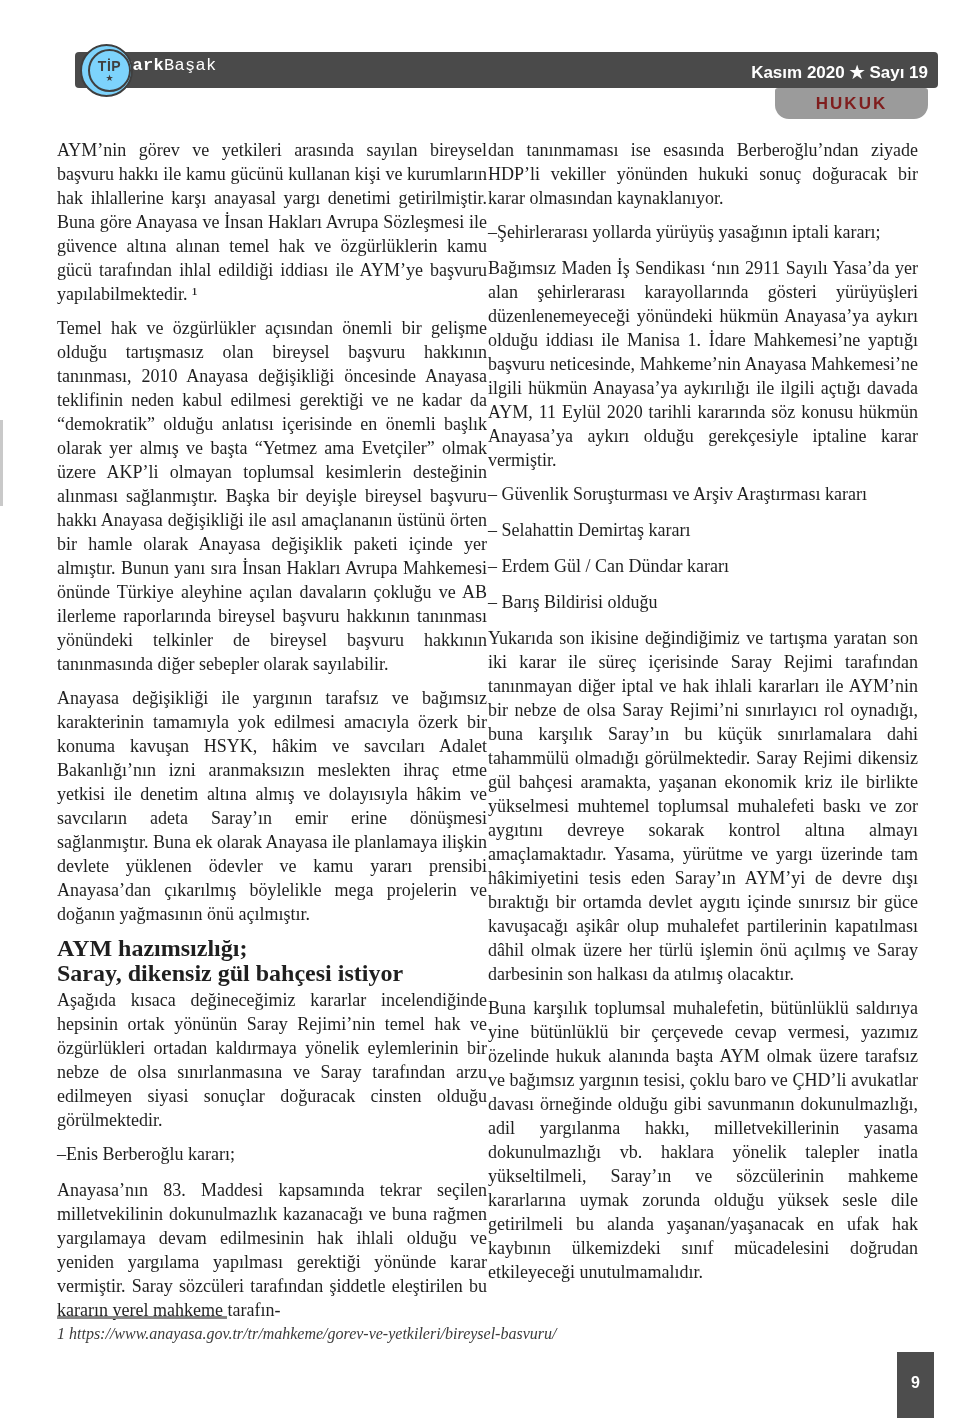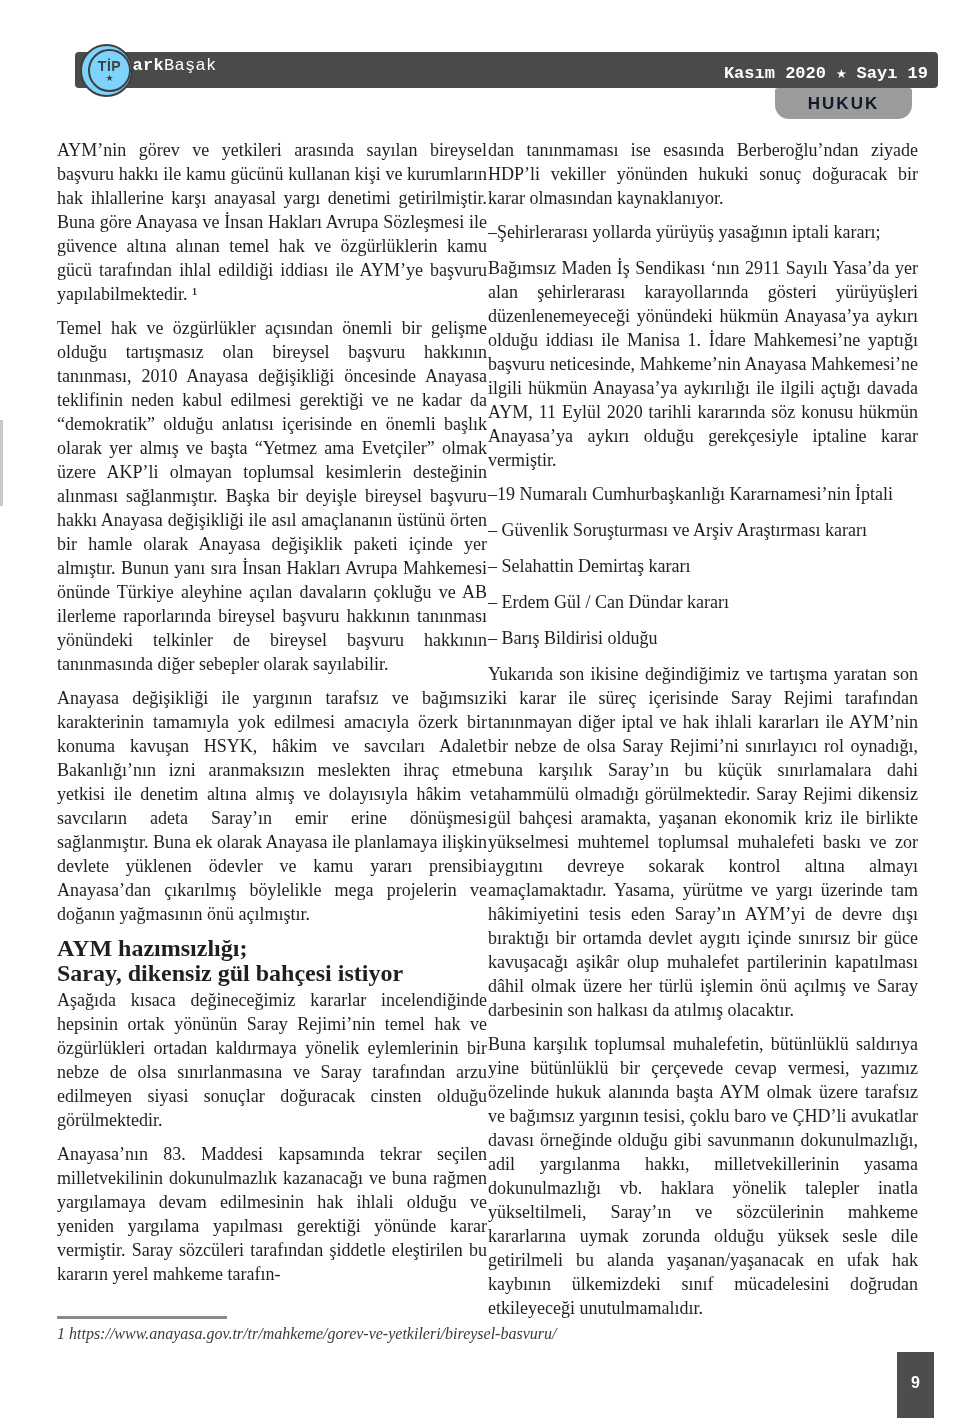--- a/index.html
+++ b/index.html
@@ -38,31 +38,31 @@
   .masthead{
     position:absolute;left:122px;top:57px;
     font-family:Liberation Mono, monospace;
     font-size:17px;color:#ffffff;line-height:1;
     letter-spacing:0.3px;
   }
   .masthead .bold{font-weight:800;}
   .masthead .reg{font-weight:400;}
   .issue-info{
     position:absolute;right:47px;top:62px;
-    font-family:Liberation Mono, monospace;
+    font-family:Liberation Sans, sans-serif;
     font-weight:bold;font-size:17px;color:#ffffff;
   }
   .section-tag{
     position:absolute;left:775px;top:88px;
-    width:137px;height:31px;
+    width:153px;height:31px;
     background:#9b9b9b;
     border-radius:3px 3px 14px 14px;
     display:flex;align-items:center;justify-content:center;
     font-family:"Liberation Sans", sans-serif;
-    font-weight:bold;font-size:17px;color:#0f172a;
+    font-weight:bold;font-size:17px;color:#7f1d1d;
     letter-spacing:2px;
   }
   
   .column{
     position:absolute;top:138px;width:430px;
     font-size:18px;line-height:24px;
     text-align:justify;
   }
   .col-left{left:57px;}
   .col-right{left:488px;}
@@ -116,28 +116,28 @@
 
   <div class="column col-left">
     <p>AYM’nin görev ve yetkileri arasında sayılan bireysel başvuru hakkı ile kamu gücünü kullanan kişi ve kurumların hak ihlallerine karşı anayasal yargı denetimi getirilmiştir. Buna göre Anayasa ve İnsan Hakları Avrupa Sözleşmesi ile güvence altına alınan temel hak ve özgürlüklerin kamu gücü tarafından ihlal edildiği iddiası ile AYM’ye başvuru yapılabilmektedir. ¹</p>
     <p>Temel hak ve özgürlükler açısından önemli bir gelişme olduğu tartışmasız olan bireysel başvuru hakkının tanınması, 2010 Anayasa değişikliği öncesinde Anayasa teklifinin neden kabul edilmesi gerektiği ve ne kadar da “demokratik” olduğu anlatısı içerisinde en önemli başlık olarak yer almış ve başta “Yetmez ama Evetçiler” olmak üzere AKP’li olmayan toplumsal kesimlerin desteğinin alınması sağlanmıştır. Başka bir deyişle bireysel başvuru hakkı Anayasa değişikliği ile asıl amaçlananın üstünü örten bir hamle olarak Anayasa değişiklik paketi içinde yer almıştır. Bunun yanı sıra İnsan Hakları Avrupa Mahkemesi önünde Türkiye aleyhine açılan davaların çokluğu ve AB ilerleme raporlarında bireysel başvuru hakkının tanınması yönündeki telkinler de bireysel başvuru hakkının tanınmasında diğer sebepler olarak sayılabilir.</p>
     <p>Anayasa değişikliği ile yargının tarafsız ve bağımsız karakterinin tamamıyla yok edilmesi amacıyla özerk bir konuma kavuşan HSYK, hâkim ve savcıları Adalet Bakanlığı’nın izni aranmaksızın meslekten ihraç etme yetkisi ile denetim altına almış ve dolayısıyla hâkim ve savcıların adeta Saray’ın emir erine dönüşmesi sağlanmıştır. Buna ek olarak Anayasa ile planlamaya ilişkin devlete yüklenen ödevler ve kamu yararı prensibi Anayasa’dan çıkarılmış böylelikle mega projelerin ve doğanın yağmasının önü açılmıştır.</p>
     <div class="heading">
       <div>AYM hazımsızlığı;</div>
       <div>Saray, dikensiz gül bahçesi istiyor</div>
     </div>
     <p>Aşağıda kısaca değineceğimiz kararlar incelendiğinde hepsinin ortak yönünün Saray Rejimi’nin temel hak ve özgürlükleri ortadan kaldırmaya yönelik eylemlerinin bir nebze de olsa sınırlanmasına ve Saray tarafından arzu edilmeyen siyasi sonuçlar doğuracak cinsten olduğu görülmektedir.</p>
+    <p class="dash-line">–Enis Berberoğlu kararı;</p>
     <p>Anayasa’nın 83. Maddesi kapsamında tekrar seçilen milletvekilinin dokunulmazlık kazanacağı ve buna rağmen yargılamaya devam edilmesinin hak ihlali olduğu ve yeniden yargılama yapılması gerektiği yönünde karar vermiştir. Saray sözcüleri tarafından şiddetle eleştirilen bu kararın yerel mahkeme tarafın-</p>
   </div>
 
   <div class="column col-right">
     <p>dan tanınmaması ise esasında Berberoğlu’ndan ziyade HDP’li vekiller yönünden hukuki sonuç doğuracak bir karar olmasından kaynaklanıyor.</p>
     <p class="dash-line">–Şehirlerarası yollarda yürüyüş yasağının iptali kararı;</p>
     <p>Bağımsız Maden İş Sendikası ‘nın 2911 Sayılı Yasa’da yer alan şehirlerarası karayollarında gösteri yürüyüşleri düzenlenemeyeceği yönündeki hükmün Anayasa’ya aykırı olduğu iddiası ile Manisa 1. İdare Mahkemesi’ne yaptığı başvuru neticesinde, Mahkeme’nin Anayasa Mahkemesi’ne ilgili hükmün Anayasa’ya aykırılığı ile ilgili açtığı davada AYM, 11 Eylül 2020 tarihli kararında söz konusu hükmün Anayasa’ya aykırı olduğu gerekçesiyle iptaline karar vermiştir.</p>
-    <p class="dash-line">–19 Numaralı Cumhurbaşkanlığı Kararnamesi’nin İptali</p>
     <p class="dash-line">– Güvenlik Soruşturması ve Arşiv Araştırması kararı</p>
     <p class="dash-line">– Selahattin Demirtaş kararı</p>
     <p class="dash-line">– Erdem Gül / Can Dündar kararı</p>
     <p class="dash-line">– Barış Bildirisi olduğu</p>
     <p>Yukarıda son ikisine değindiğimiz ve tartışma yaratan son iki karar ile süreç içerisinde Saray Rejimi tarafından tanınmayan diğer iptal ve hak ihlali kararları ile AYM’nin bir nebze de olsa Saray Rejimi’ni sınırlayıcı rol oynadığı, buna karşılık Saray’ın bu küçük sınırlamalara dahi tahammülü olmadığı görülmektedir. Saray Rejimi dikensiz gül bahçesi aramakta, yaşanan ekonomik kriz ile birlikte yükselmesi muhtemel toplumsal muhalefeti baskı ve zor aygıtını devreye sokarak kontrol altına almayı amaçlamaktadır. Yasama, yürütme ve yargı üzerinde tam hâkimiyetini tesis eden Saray’ın AYM’yi de devre dışı bıraktığı bir ortamda devlet aygıtı içinde sınırsız bir güce kavuşacağı aşikâr olup muhalefet partilerinin kapatılması dâhil olmak üzere her türlü işlemin önü açılmış ve Saray darbesinin son halkası da atılmış olacaktır.</p>
     <p>Buna karşılık toplumsal muhalefetin, bütünlüklü saldırıya yine bütünlüklü bir çerçevede cevap vermesi, yazımız özelinde hukuk alanında başta AYM olmak üzere tarafsız ve bağımsız yargının tesisi, çoklu baro ve ÇHD’li avukatlar davası örneğinde olduğu gibi savunmanın dokunulmazlığı, adil yargılanma hakkı, milletvekillerinin yasama dokunulmazlığı vb. haklara yönelik talepler inatla yükseltilmeli, Saray’ın ve sözcülerinin mahkeme kararlarına uymak zorunda olduğu yüksek sesle dile getirilmeli bu alanda yaşanan/yaşanacak en ufak hak kaybının ülkemizdeki sınıf mücadelesini doğrudan etkileyeceği unutulmamalıdır.</p>
   </div>
 
   <div class="footnote">
     <div class="footnote-rule"></div>

